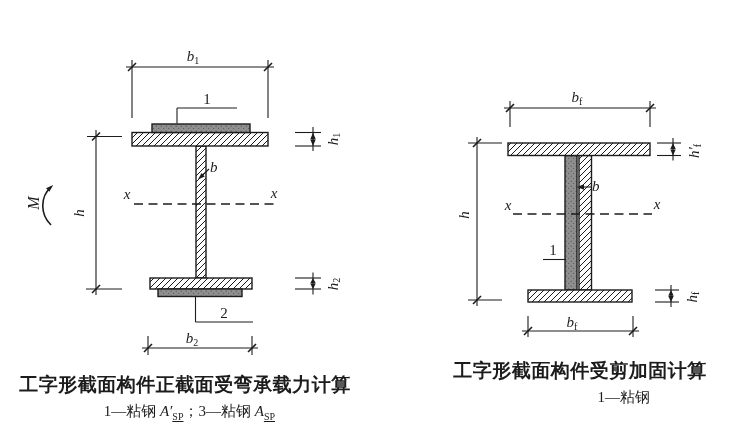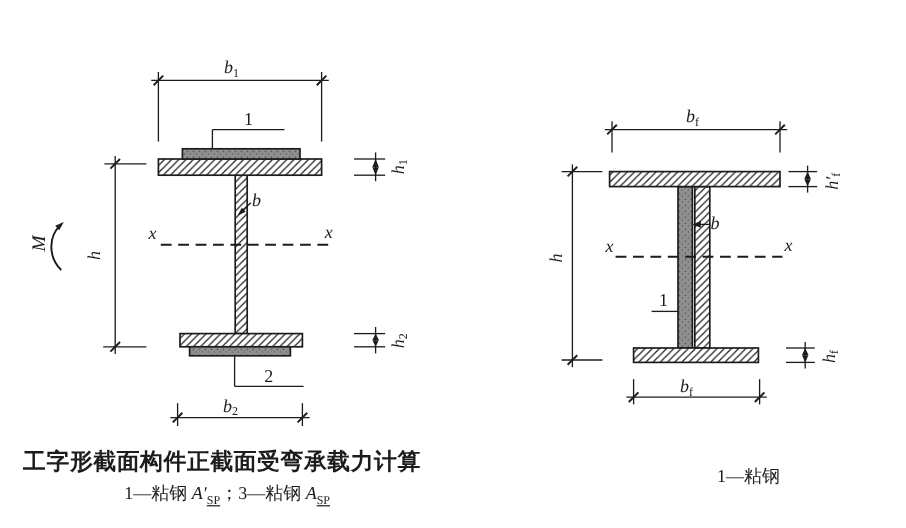--- a/index.html
+++ b/index.html
@@ -200,16 +200,17 @@
       <line class="ln2" x1="629" y1="335" x2="637" y2="327"></line>
       <text class="lbl" x="572" y="327" text-anchor="middle"><tspan>b</tspan><tspan class="sub" dy="3">f</tspan></text>
     </g>
   </g>
 </svg>
 
 <div class="caption" style="left:10px;top:372px;width:350px;">工字形截面构件正截面受弯承载力计算</div>
 
 <div class="legend" style="left:35px;top:402px;width:240px;"><span>1—粘钢 </span><span class="var">A′</span><sub>SP</sub><span>；3—粘钢 </span><span class="var">A</span><sub>SP</sub></div>
 
+<div class="caption" style="left:440px;top:358px;width:280px;">工字形截面构件受剪加固计算</div>
 
 <div class="legend" style="left:490px;top:388px;width:160px;">1—粘钢</div>
 
 </div>
 
 </body></html>

